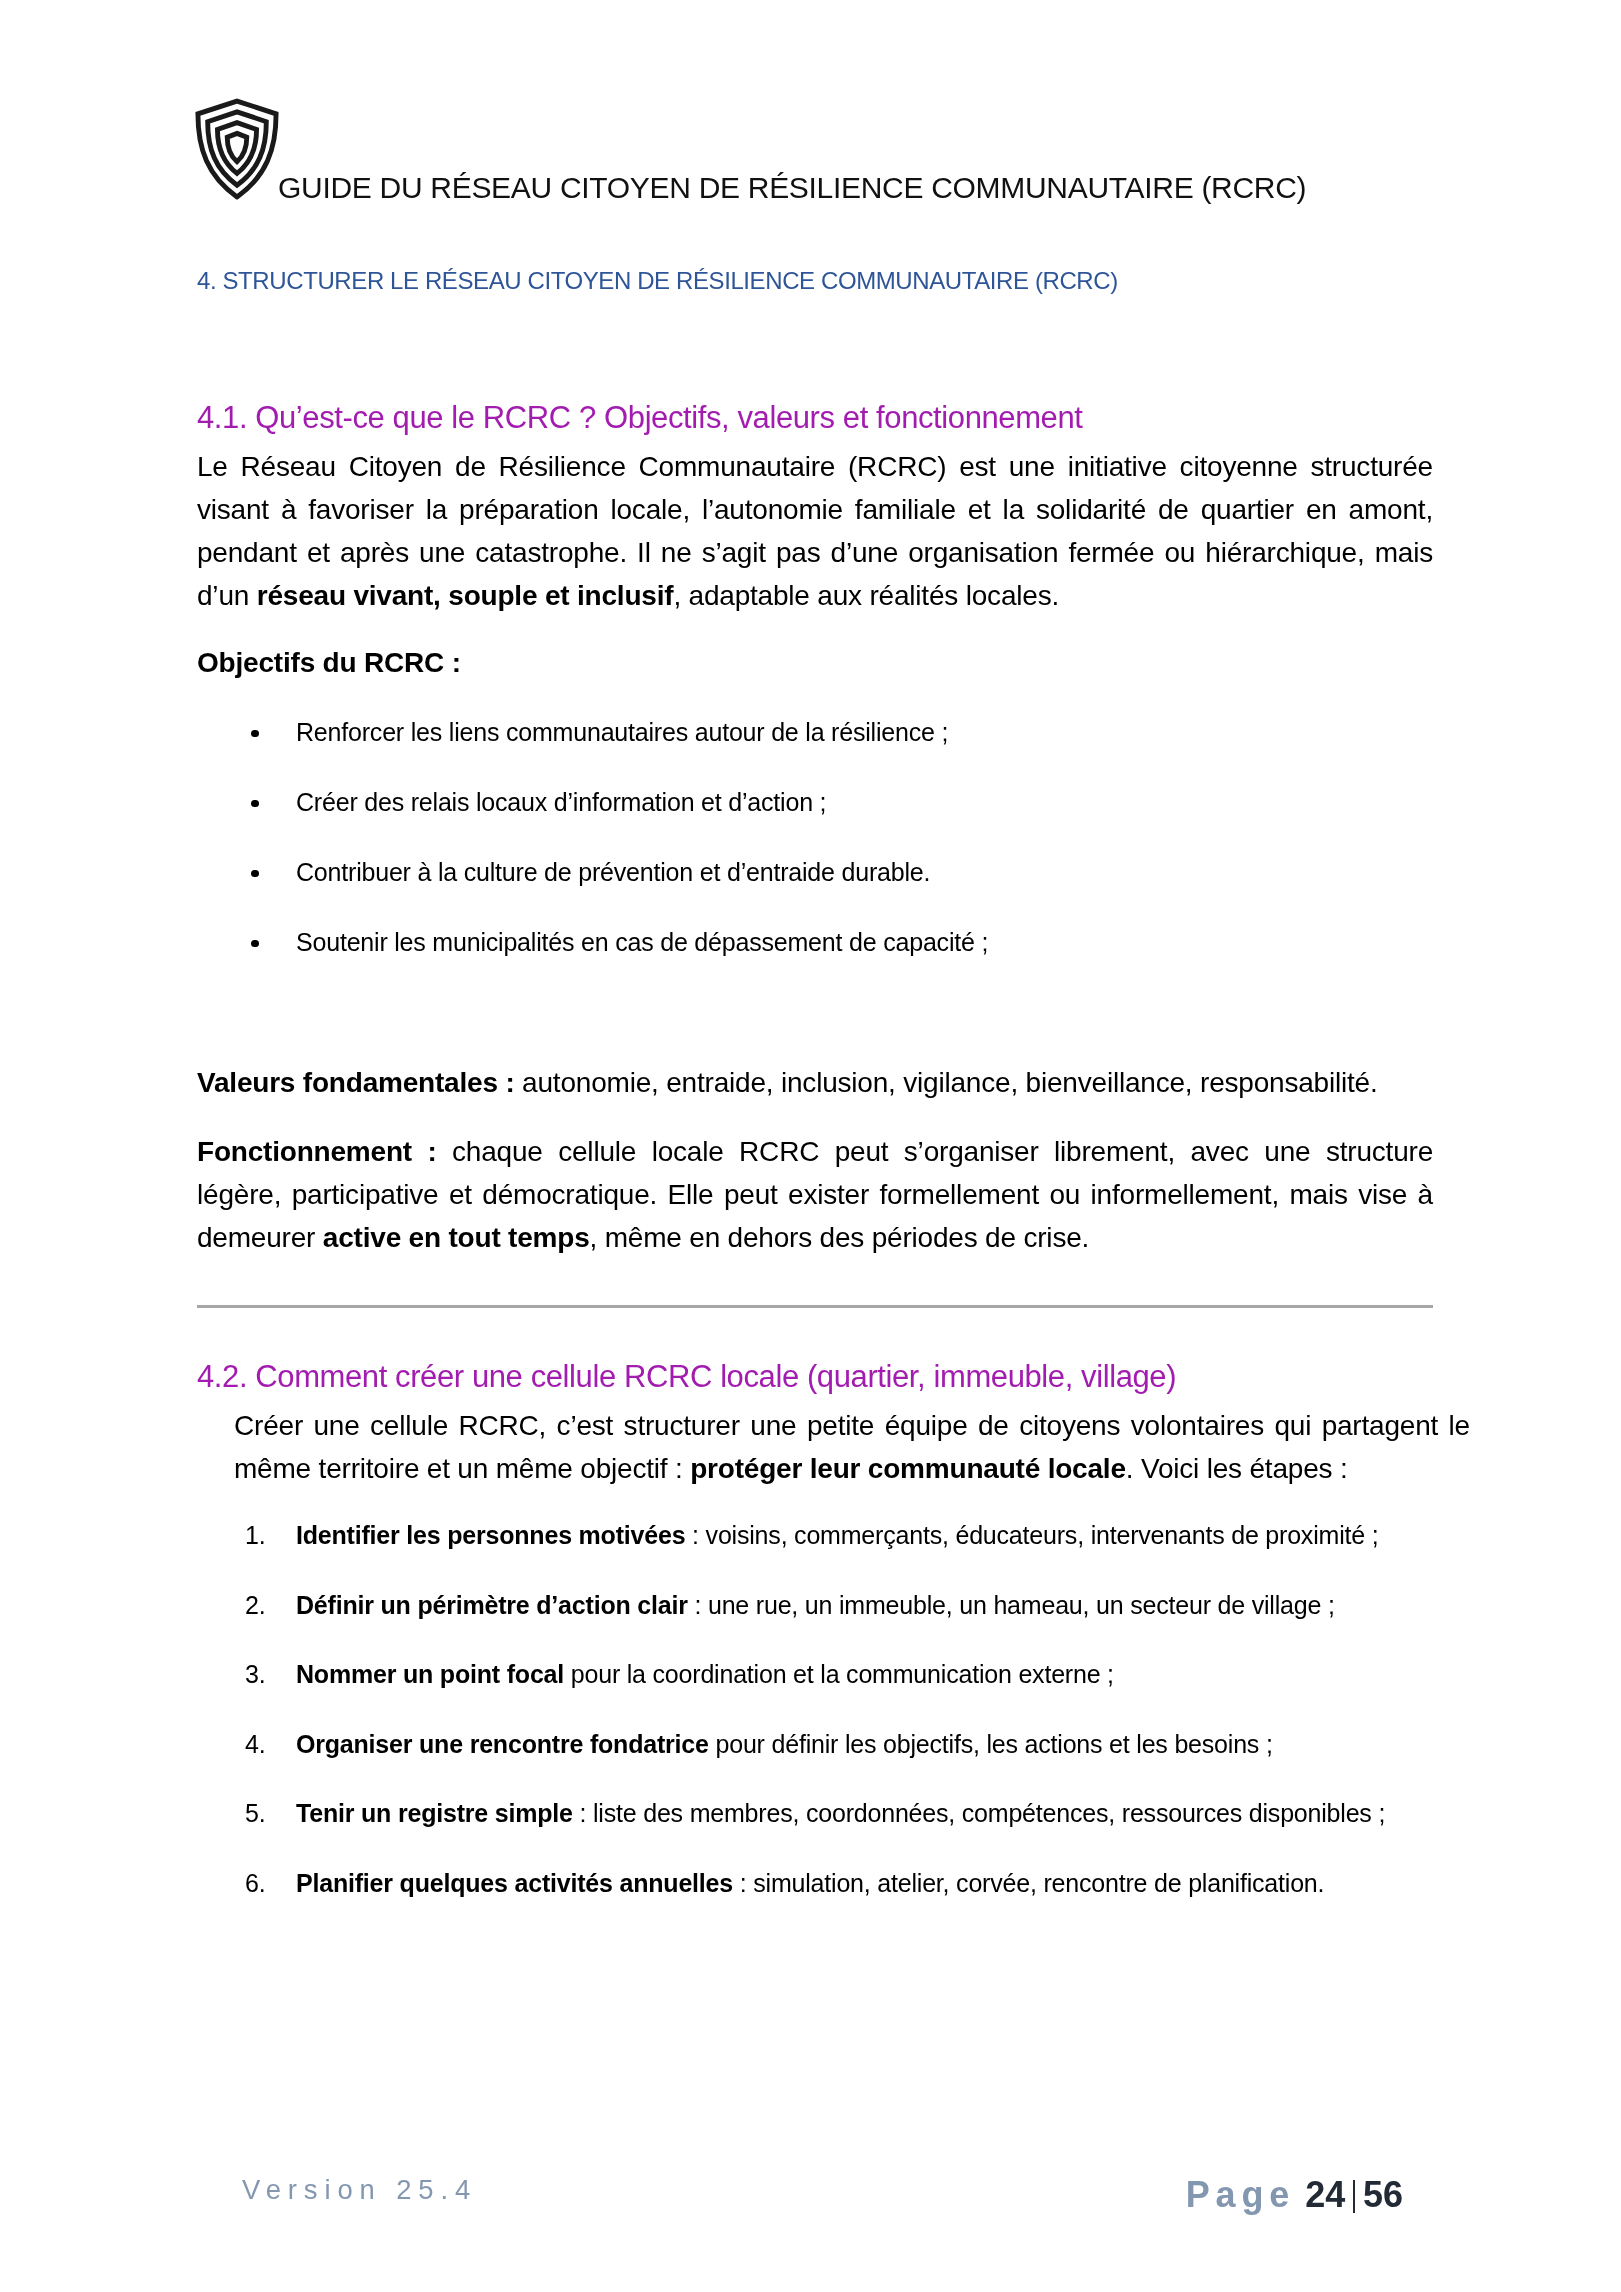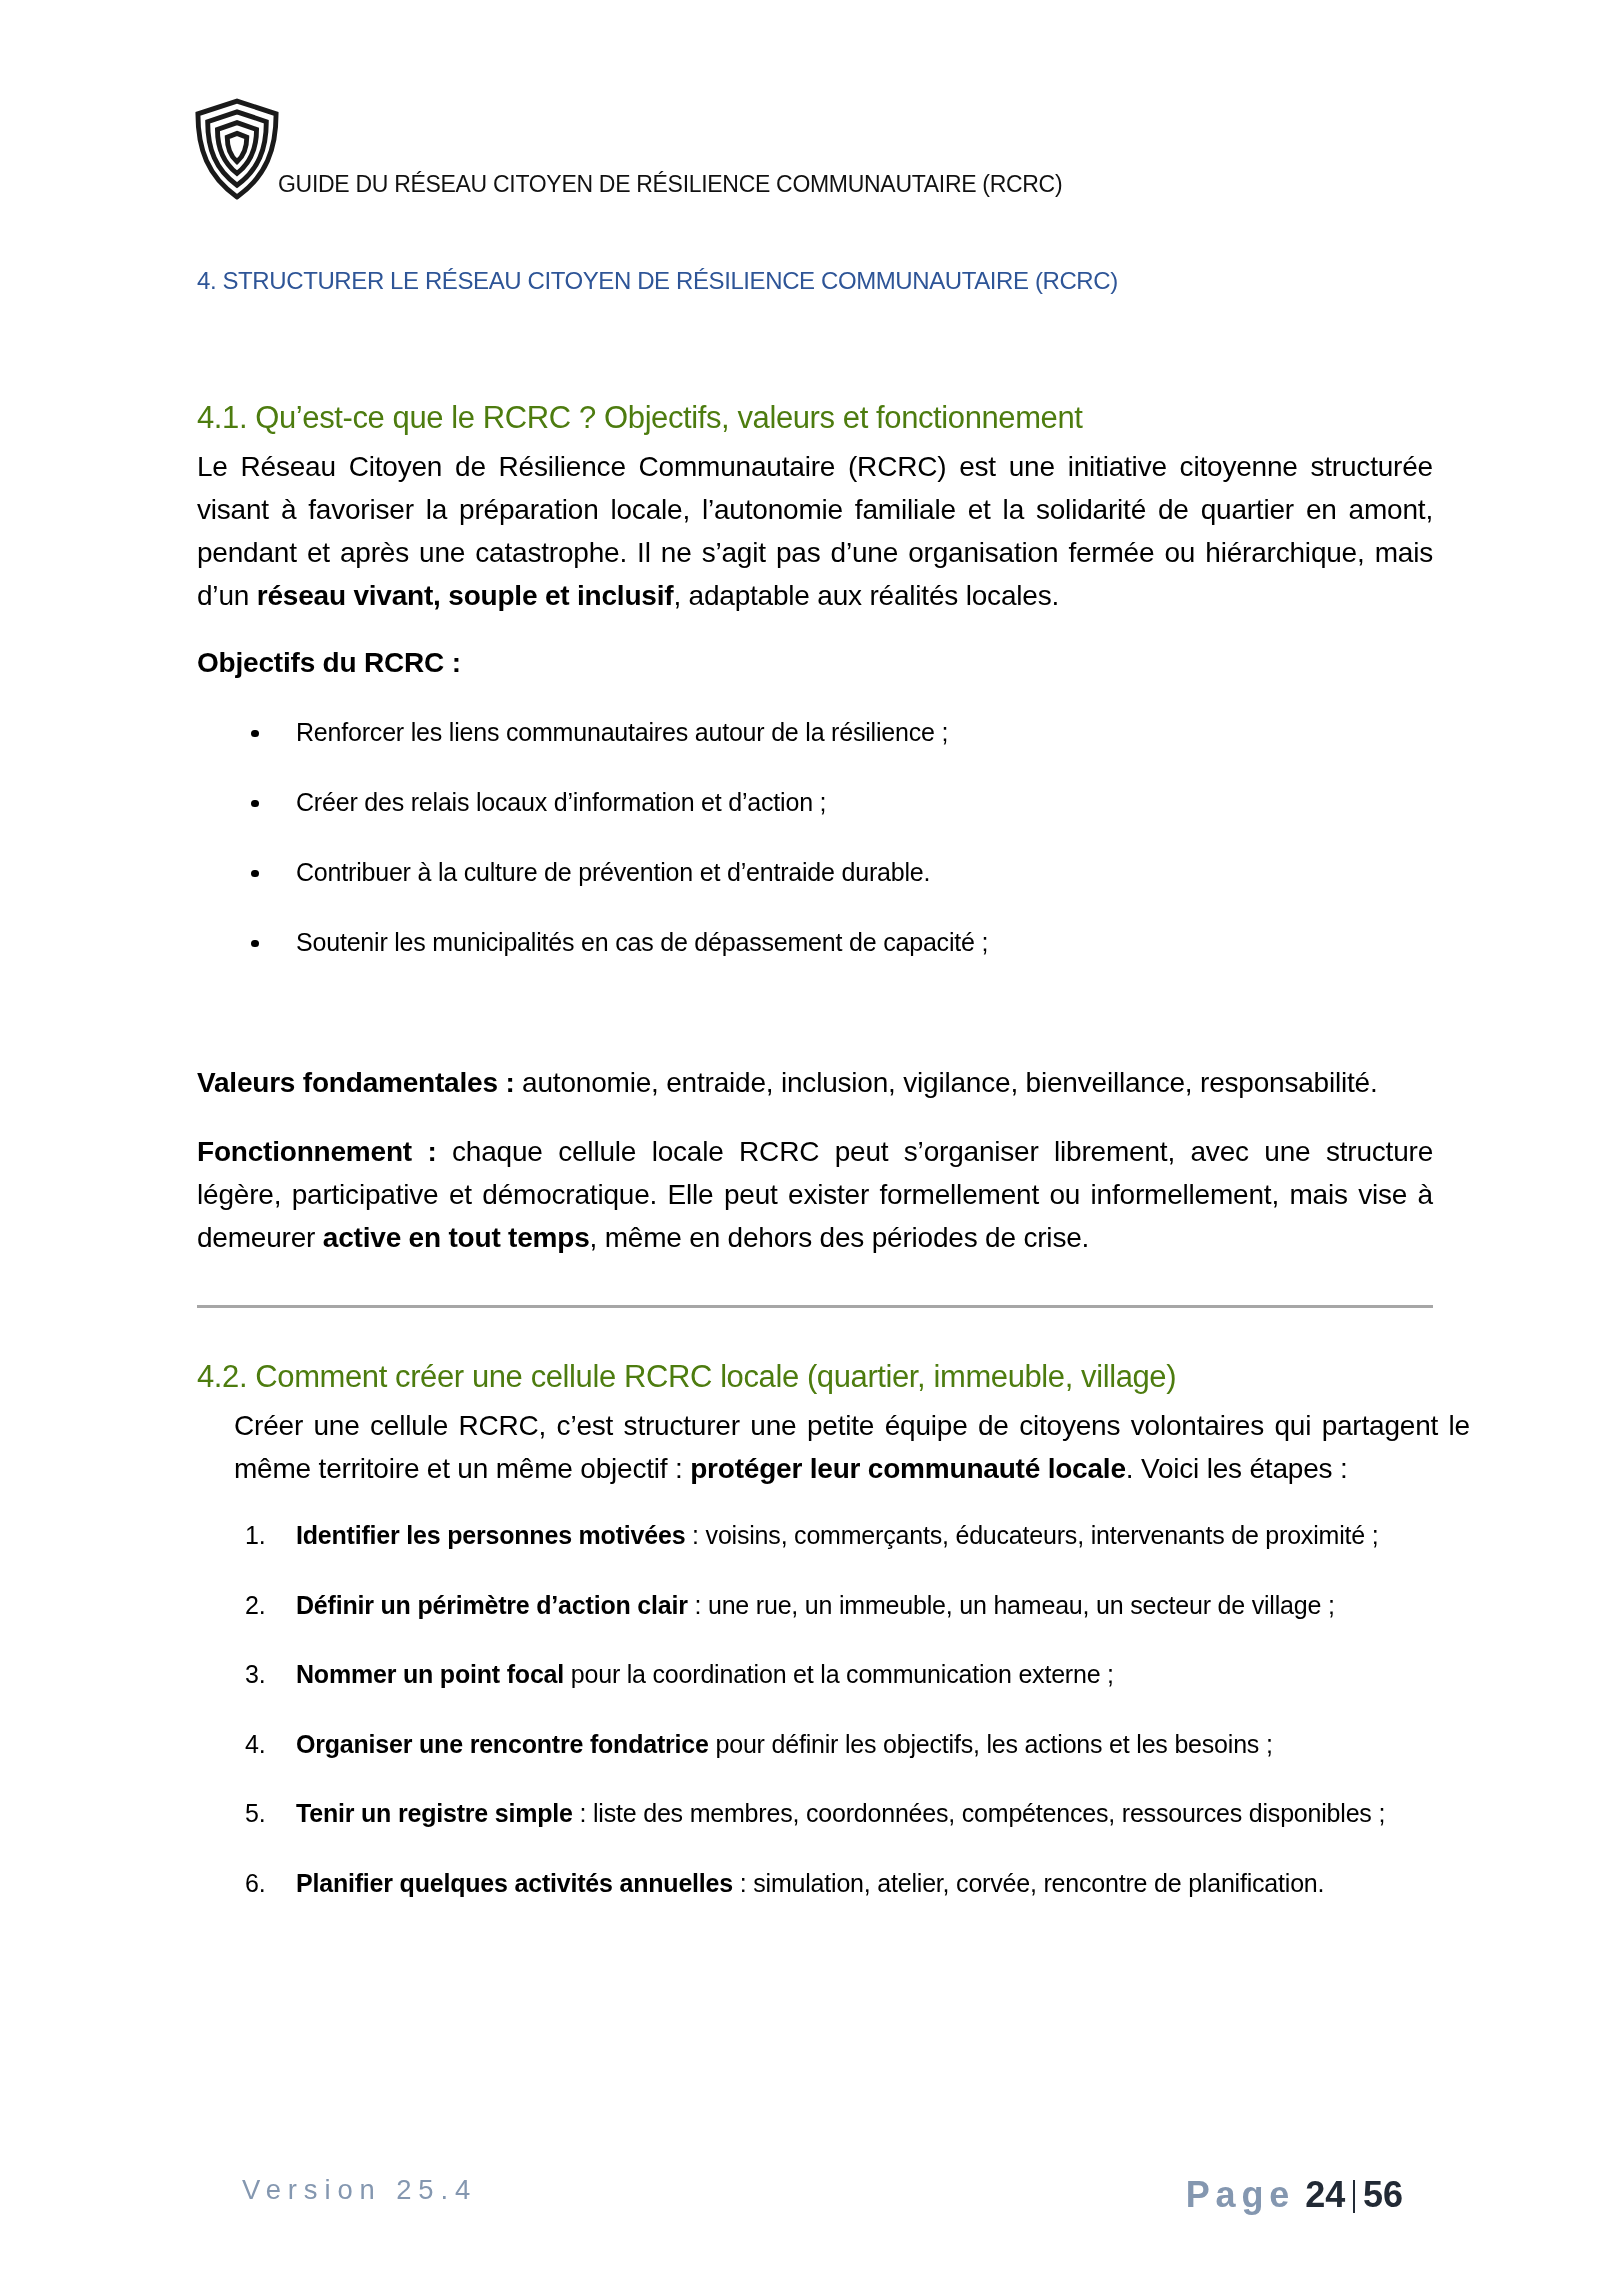--- a/index.html
+++ b/index.html
@@ -2,28 +2,28 @@
 <html><head>
   <meta charset="utf-8">
   <style>
     html, body { margin: 0; padding: 0; background: #ffffff; }
     body { width: 1621px; height: 2293px; position: relative; overflow: hidden;
            font-family: "Liberation Sans", sans-serif; color: #000; }
     .page { position: absolute; left: 0; top: 0; width: 1621px; height: 2293px; }
 
     
     .logo { position: absolute; left: 194px; top: 98px; width: 86px; height: 102px; }
-    .running-title { position: absolute; left: 278px; top: 171px; font-size: 23px;
+    .running-title { position: absolute; left: 278px; top: 171px; font-size: 30px;
                      letter-spacing: -0.3px; color: #111; white-space: nowrap; }
 
     h1.chapter { position: absolute; left: 197px; top: 253px; width: 1236px; margin: 0;
                  font-weight: normal; font-size: 24px; line-height: 55px; color: #2e5597;
                  letter-spacing: -0.4px; }
     h2.section { position: absolute; left: 197px; margin: 0; font-weight: normal;
-                 font-size: 31px; line-height: 39px; color: #4d7c0f; letter-spacing: -0.4px;
+                 font-size: 31px; line-height: 39px; color: #a21caf; letter-spacing: -0.4px;
                  white-space: nowrap; }
 
     .para { position: absolute; left: 197px; width: 1236px; margin: 0; font-size: 28px;
             line-height: 43px; text-align: justify; letter-spacing: -0.2px; }
     .para b { font-weight: bold; }
 
     .bullets { position: absolute; left: 197px; width: 1236px; margin: 0; padding: 0; list-style: none; }
     .bullets li { position: relative; height: 70px; font-size: 25px; line-height: 43px;
                   padding-left: 99px; letter-spacing: -0.2px; }
     .bullets li .dot { position: absolute; left: 54px; top: 18.6px; width: 7.8px; height: 7.8px;

